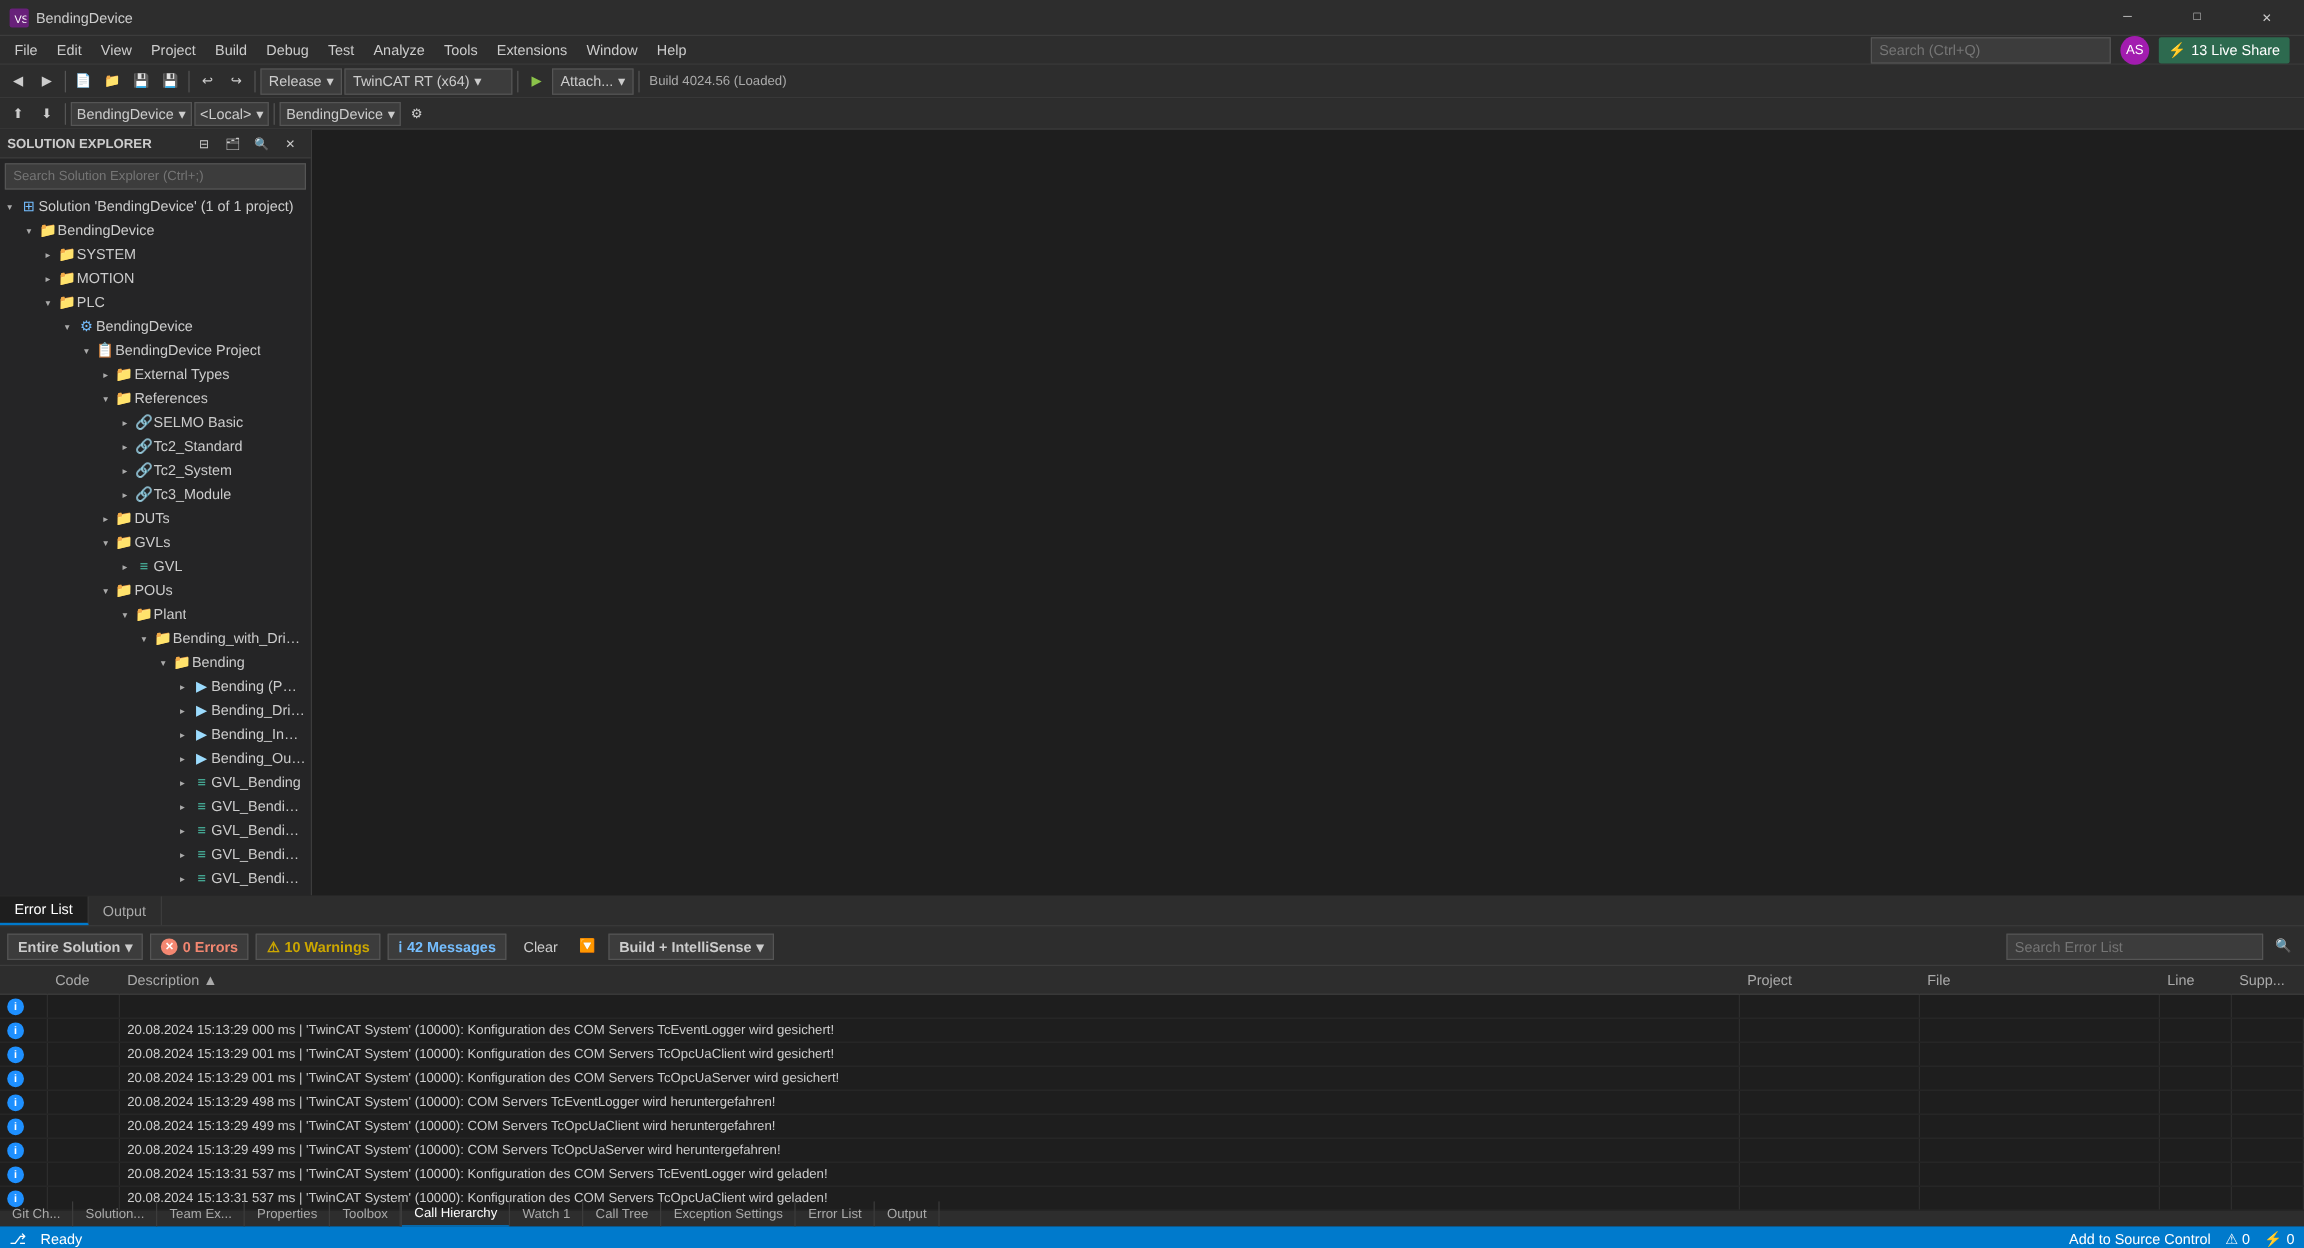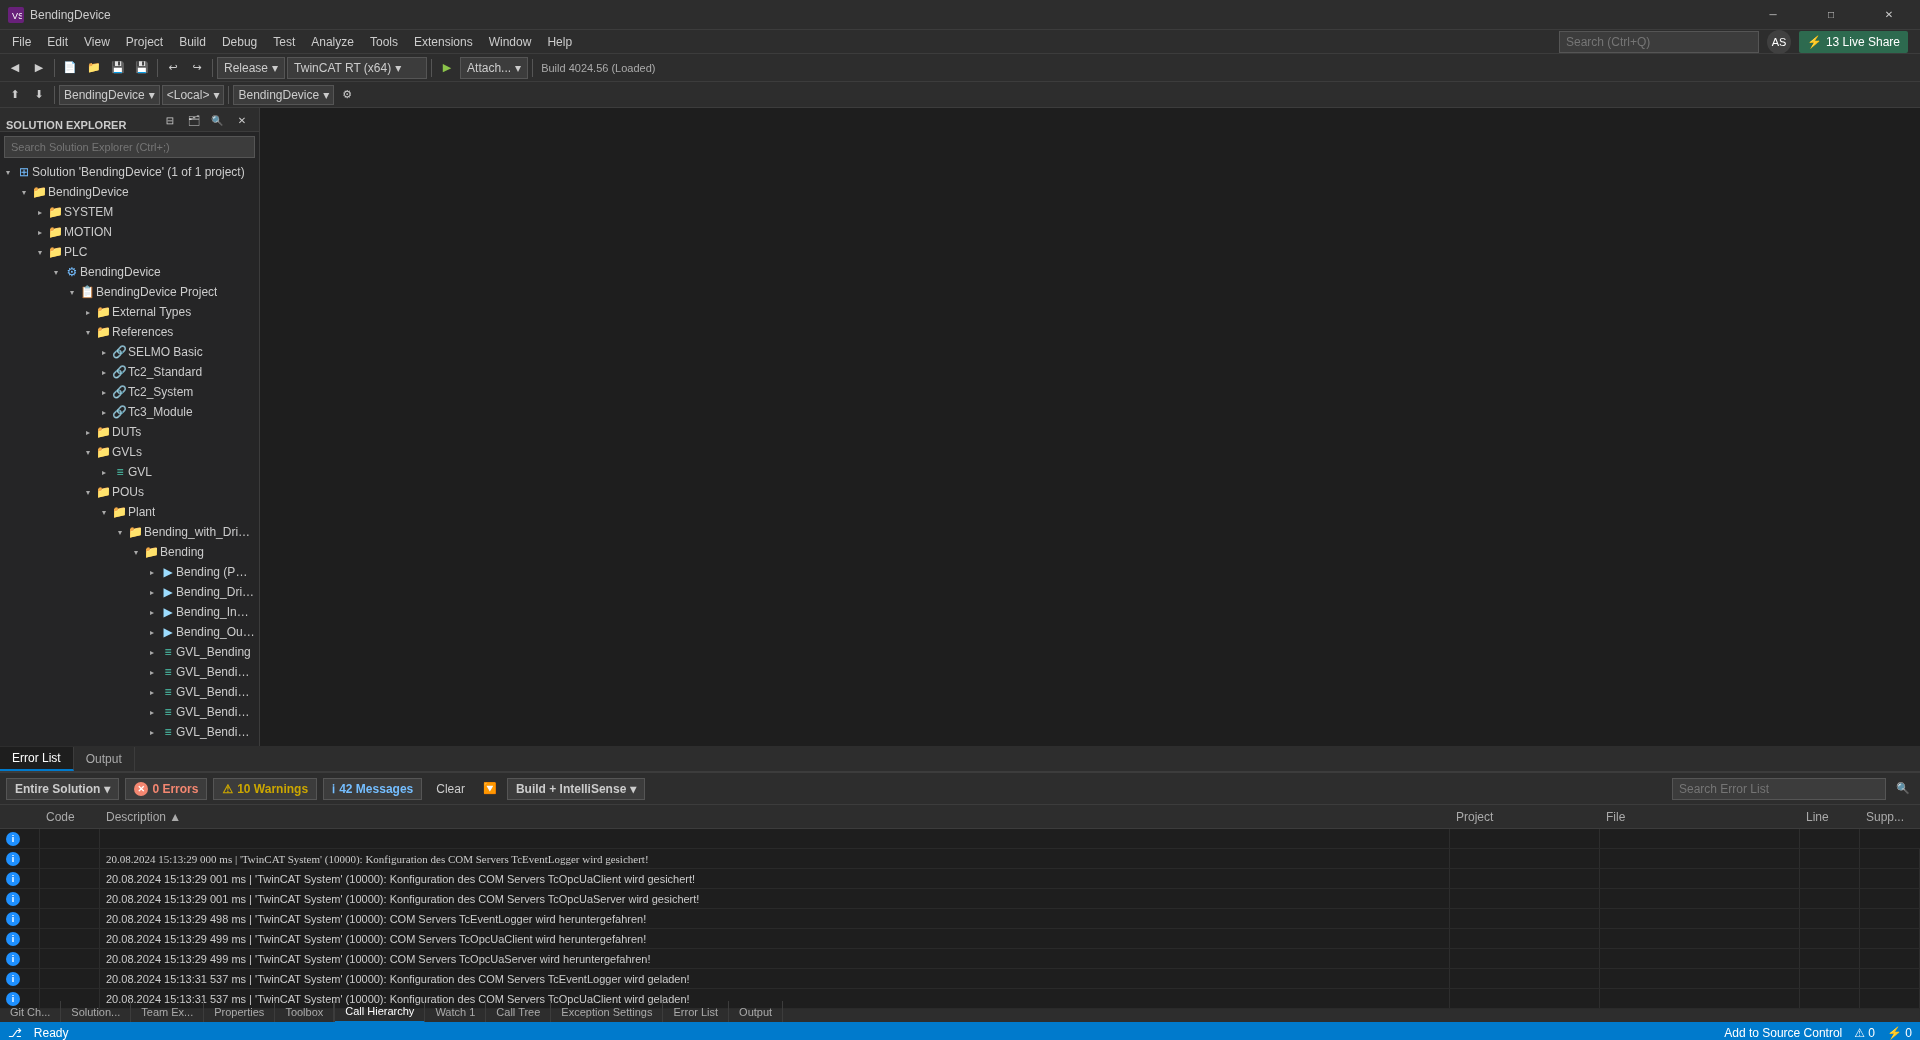--- a/index.html
+++ b/index.html
@@ -131,21 +131,21 @@
       height: 22px;
       background: #2d6a4f;
       border-radius: 2px;
       color: #fff;
       font-size: 12px;
       cursor: pointer;
     }
     .user-avatar {
       width: 24px;
       height: 24px;
-      background: #404040;
+      background: #a21caf;
       border-radius: 50%;
       display: flex;
       align-items: center;
       justify-content: center;
       font-size: 11px;
       color: white;
     }
 
     
     #toolbar2 {
@@ -183,21 +183,21 @@
       min-width: 260px;
       background: #252526;
       border-right: 1px solid #3c3c3c;
       display: flex;
       flex-direction: column;
     }
     #se-header {
       height: 24px;
       background: #2d2d2d;
       display: flex;
-      align-items: flex-end;
+      align-items: center;
       justify-content: space-between;
       padding: 0 6px;
       border-bottom: 1px solid #3c3c3c;
     }
     #se-title {
       font-size: 11px;
       font-weight: bold;
       color: #cccccc;
       text-transform: uppercase;
     }
@@ -922,21 +922,21 @@
           <div></div>
           <div></div>
           <div></div>
           <div></div>
         </div>
         <div class="error-row">
           <div>
             <div class="info-icon">i</div>
           </div>
           <div></div>
-          <div style="overflow: hidden; text-overflow: ellipsis; font-family: Liberation Serif, serif;">20.08.2024 15:13:29 000 ms | 'TwinCAT System' (10000): Konfiguration des COM Servers TcEventLogger wird gesichert!</div>
+          <div style="overflow: hidden; text-overflow: ellipsis;">20.08.2024 15:13:29 000 ms | 'TwinCAT System' (10000): Konfiguration des COM Servers TcEventLogger wird gesichert!</div>
           <div></div>
           <div></div>
           <div></div>
           <div></div>
         </div>
         <div class="error-row">
           <div>
             <div class="info-icon">i</div>
           </div>
           <div></div>

